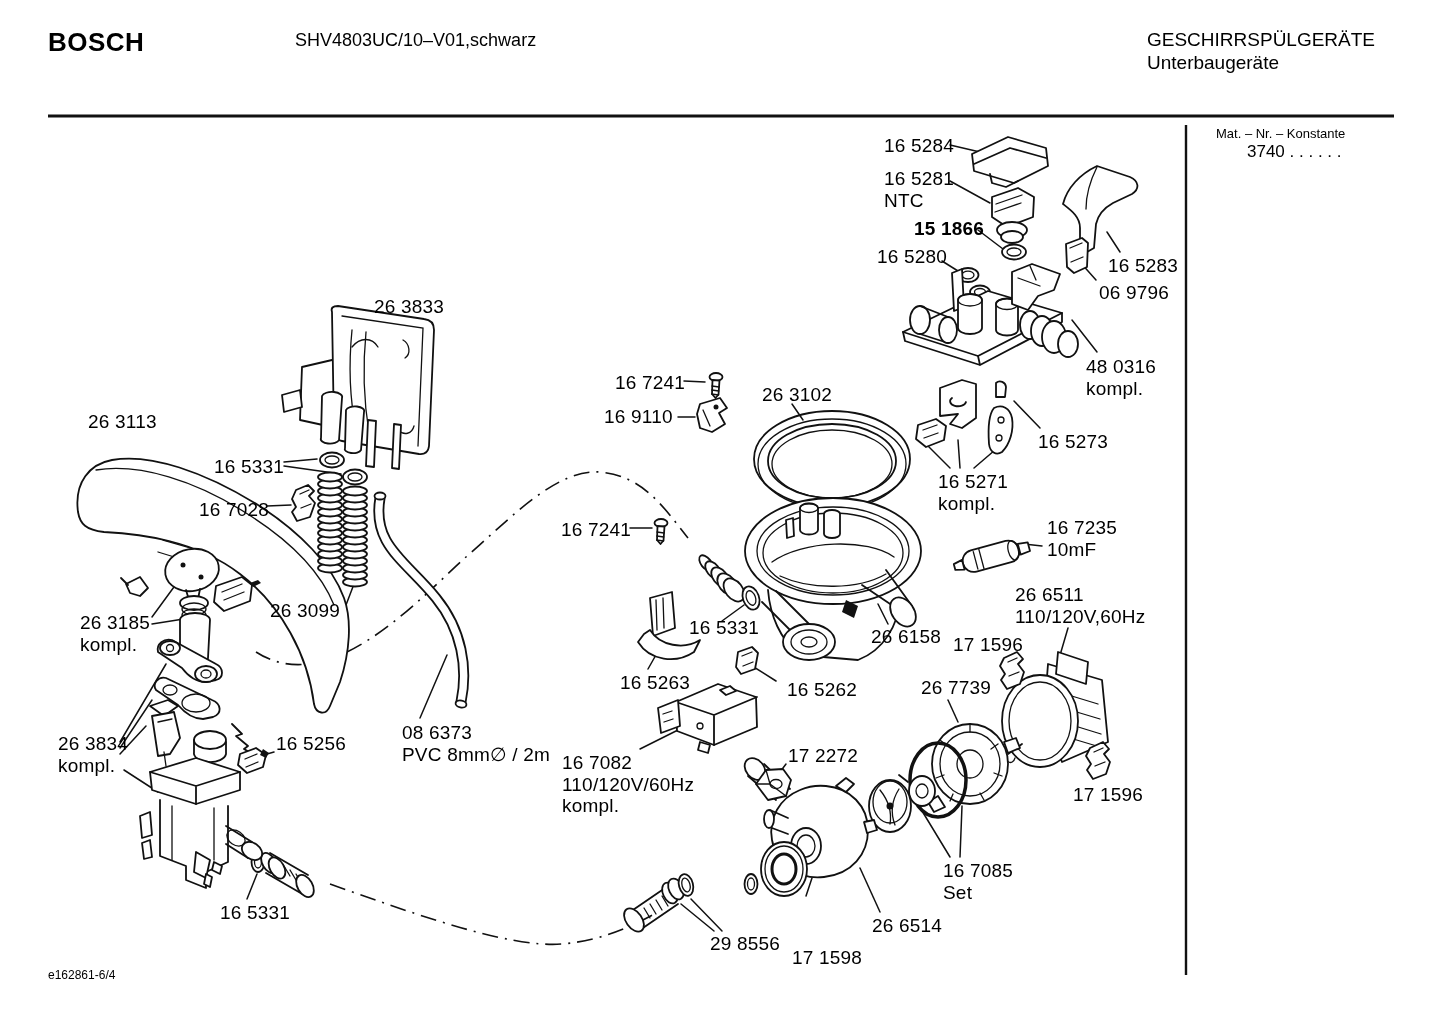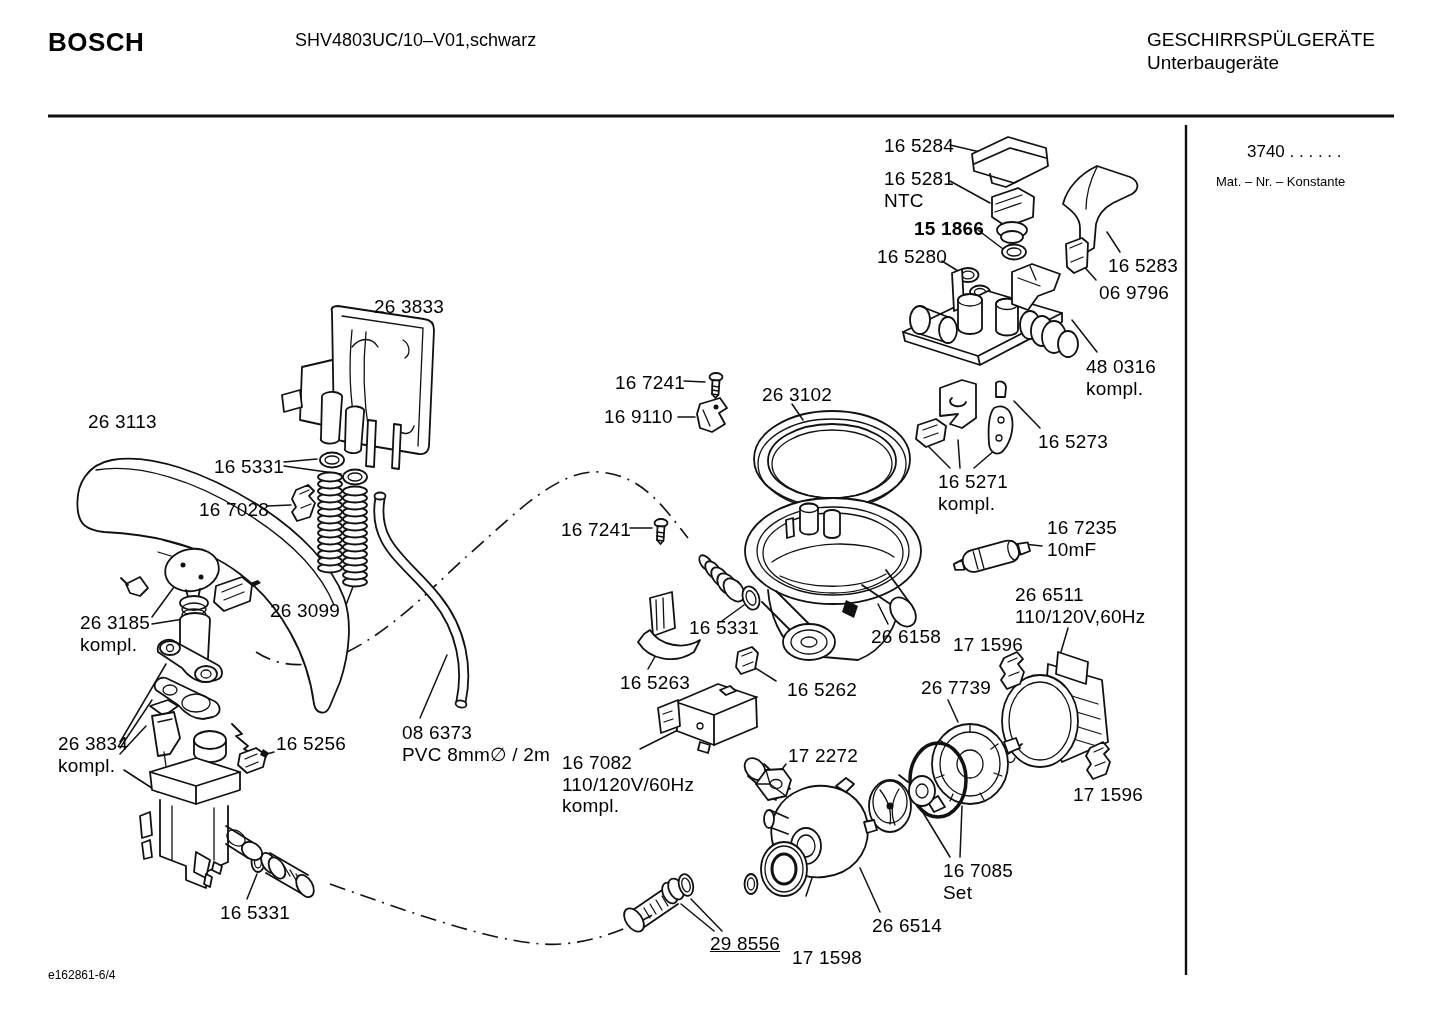--- a/index.html
+++ b/index.html
@@ -25,21 +25,21 @@
 <body>
 
 <div class="stage">
 
   <div class="abs brand" style="left:48px;top:27px;">BOSCH</div>
   <div class="abs model" style="left:295px;top:30px;">SHV4803UC/10–V01,schwarz</div>
   <div class="abs hdr-right" style="left:1147px;top:28px;">
     <div>GESCHIRRSPÜLGERÄTE</div>
     <div>Unterbaugeräte</div>
   </div>
-  <div class="abs mat1" style="left:1216px;top:126px;margin-top:48px;">Mat. – Nr. – Konstante</div>
+  <div class="abs mat1" style="left:1216px;top:126px;">Mat. – Nr. – Konstante</div>
   <div class="abs mat2" style="left:1247px;top:142px;">3740  .  .    .  .  .  .</div>
   <div class="abs footer" style="left:48px;top:968px;">e162861-6/4</div>
 
   <svg width="1442" height="1019" viewBox="0 0 1442 1019">
 
     <g>
       <line x1="48" y1="116" x2="1394" y2="116" stroke="#111" stroke-width="3"></line>
       <line x1="1186" y1="125" x2="1186" y2="975" stroke="#111" stroke-width="2.4"></line>
     </g>
 
@@ -559,17 +559,17 @@
       </div>
       <div class="plabel" style="left: 220px; top: 902px;">
         <div>16 5331</div>
       </div>
       <div class="plabel" style="left: 792px; top: 899px; margin-top: 48px;">
         <div>17 1598</div>
       </div>
       <div class="plabel" style="left: 872px; top: 915px; text-align: center;">
         <div>26 6514</div>
       </div>
-      <div class="plabel" style="left: 710px; top: 933px; text-decoration: underline;">
+      <div class="plabel" style="left: 710px; top: 933px;">
         <div>29 8556</div>
       </div>
     </div>
 </div>
 
 </body></html>

